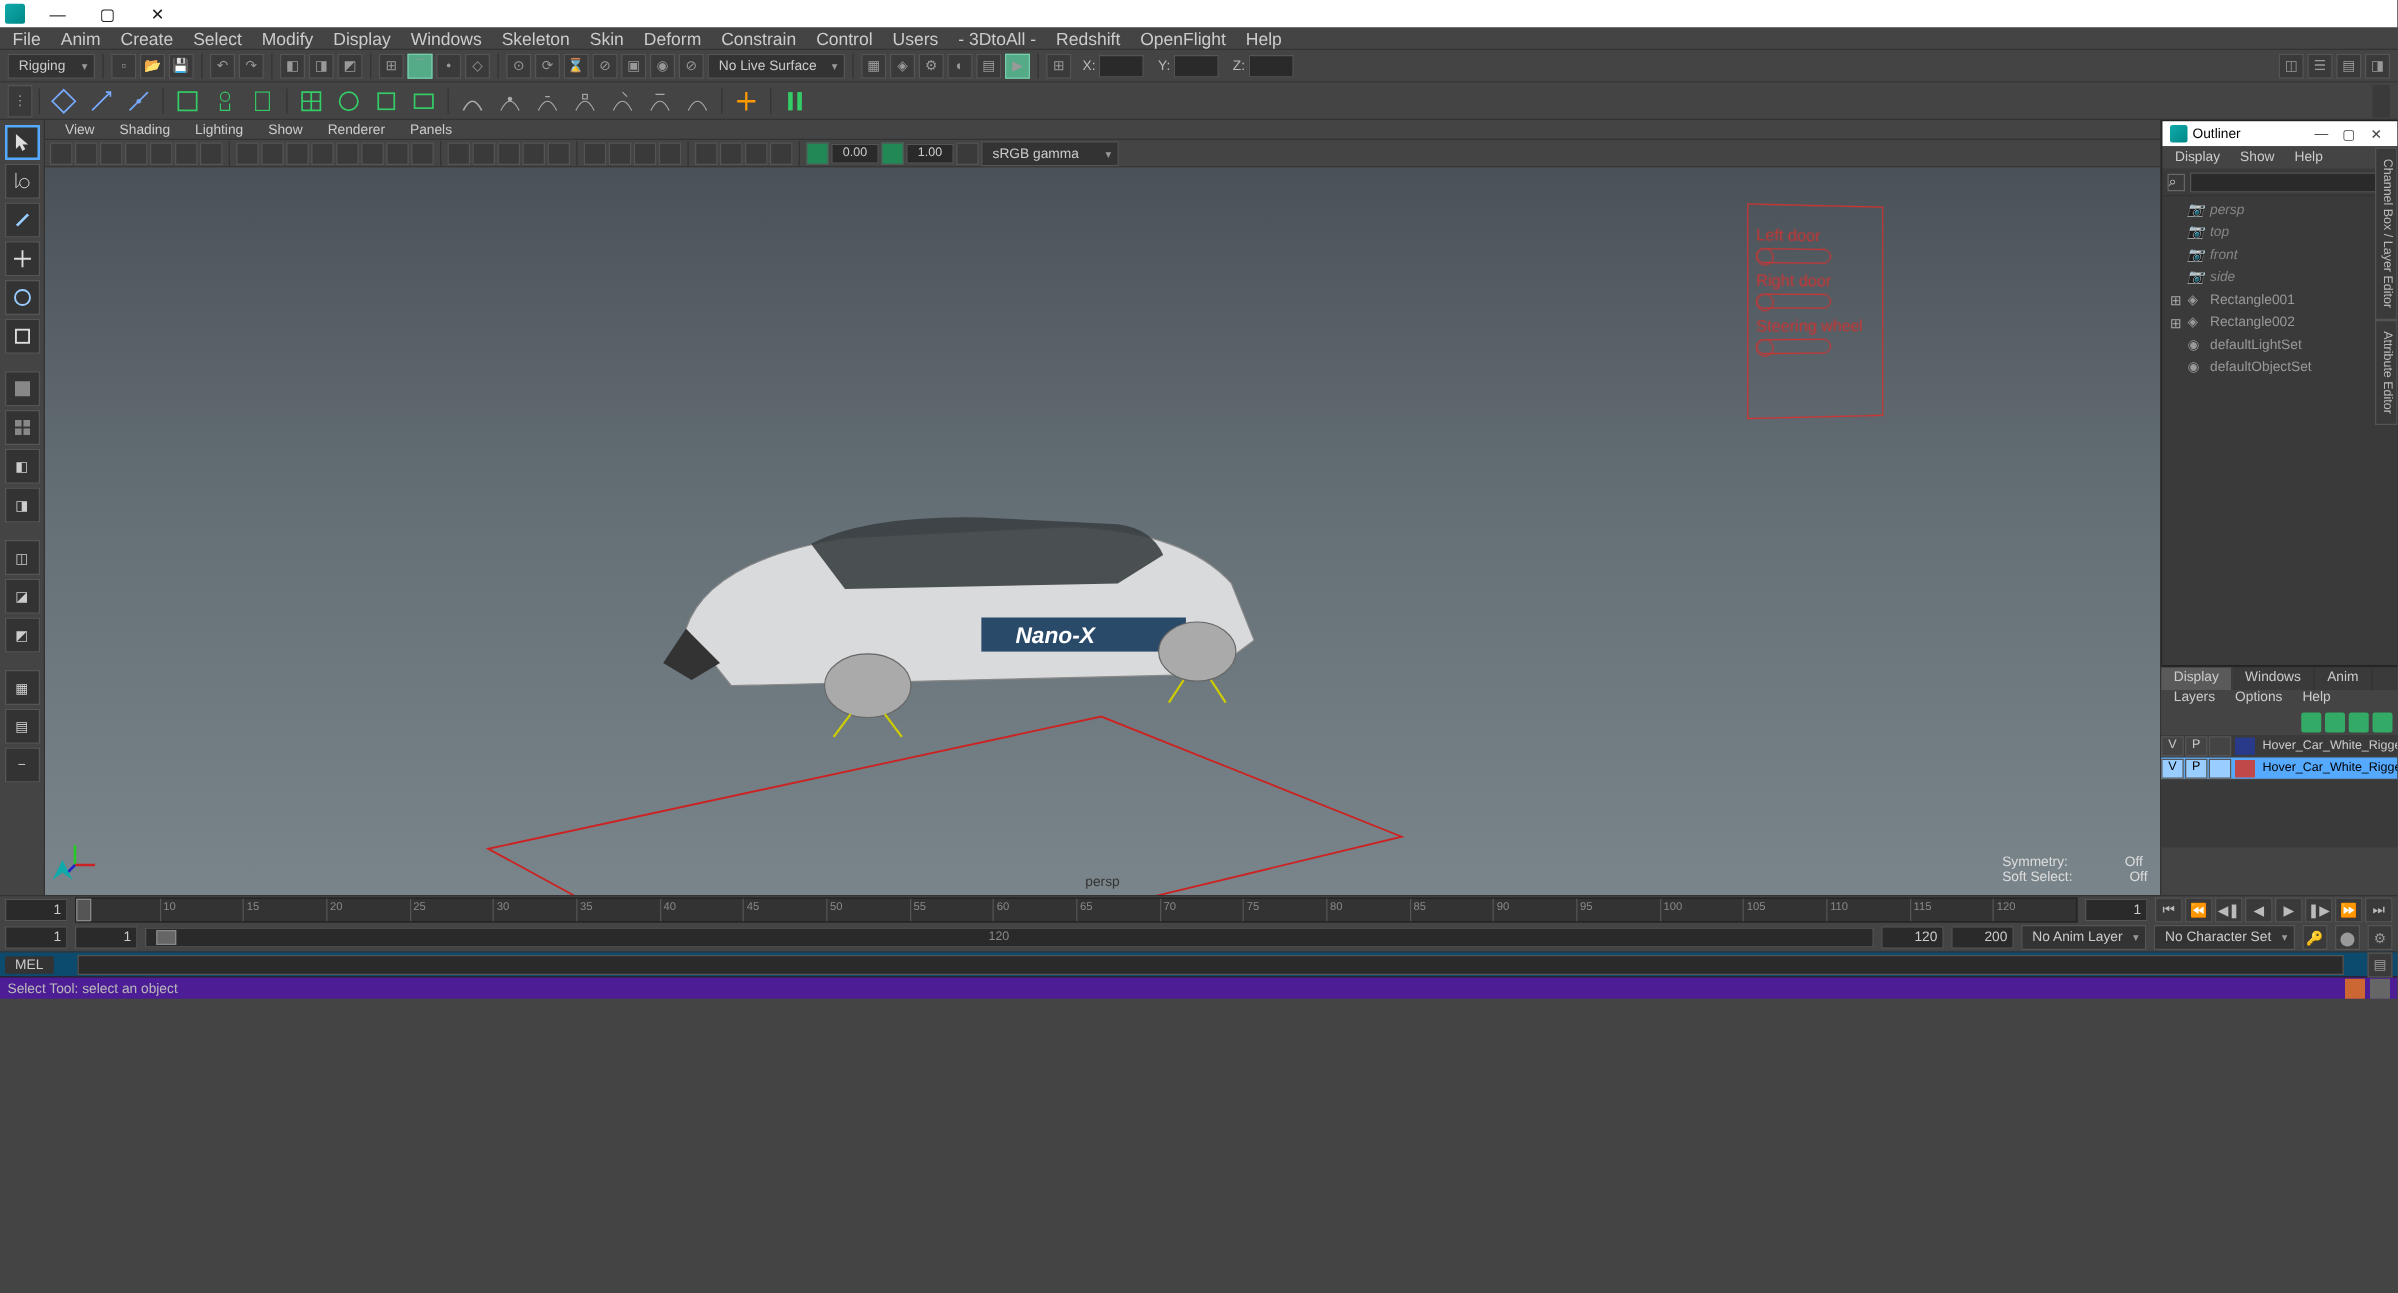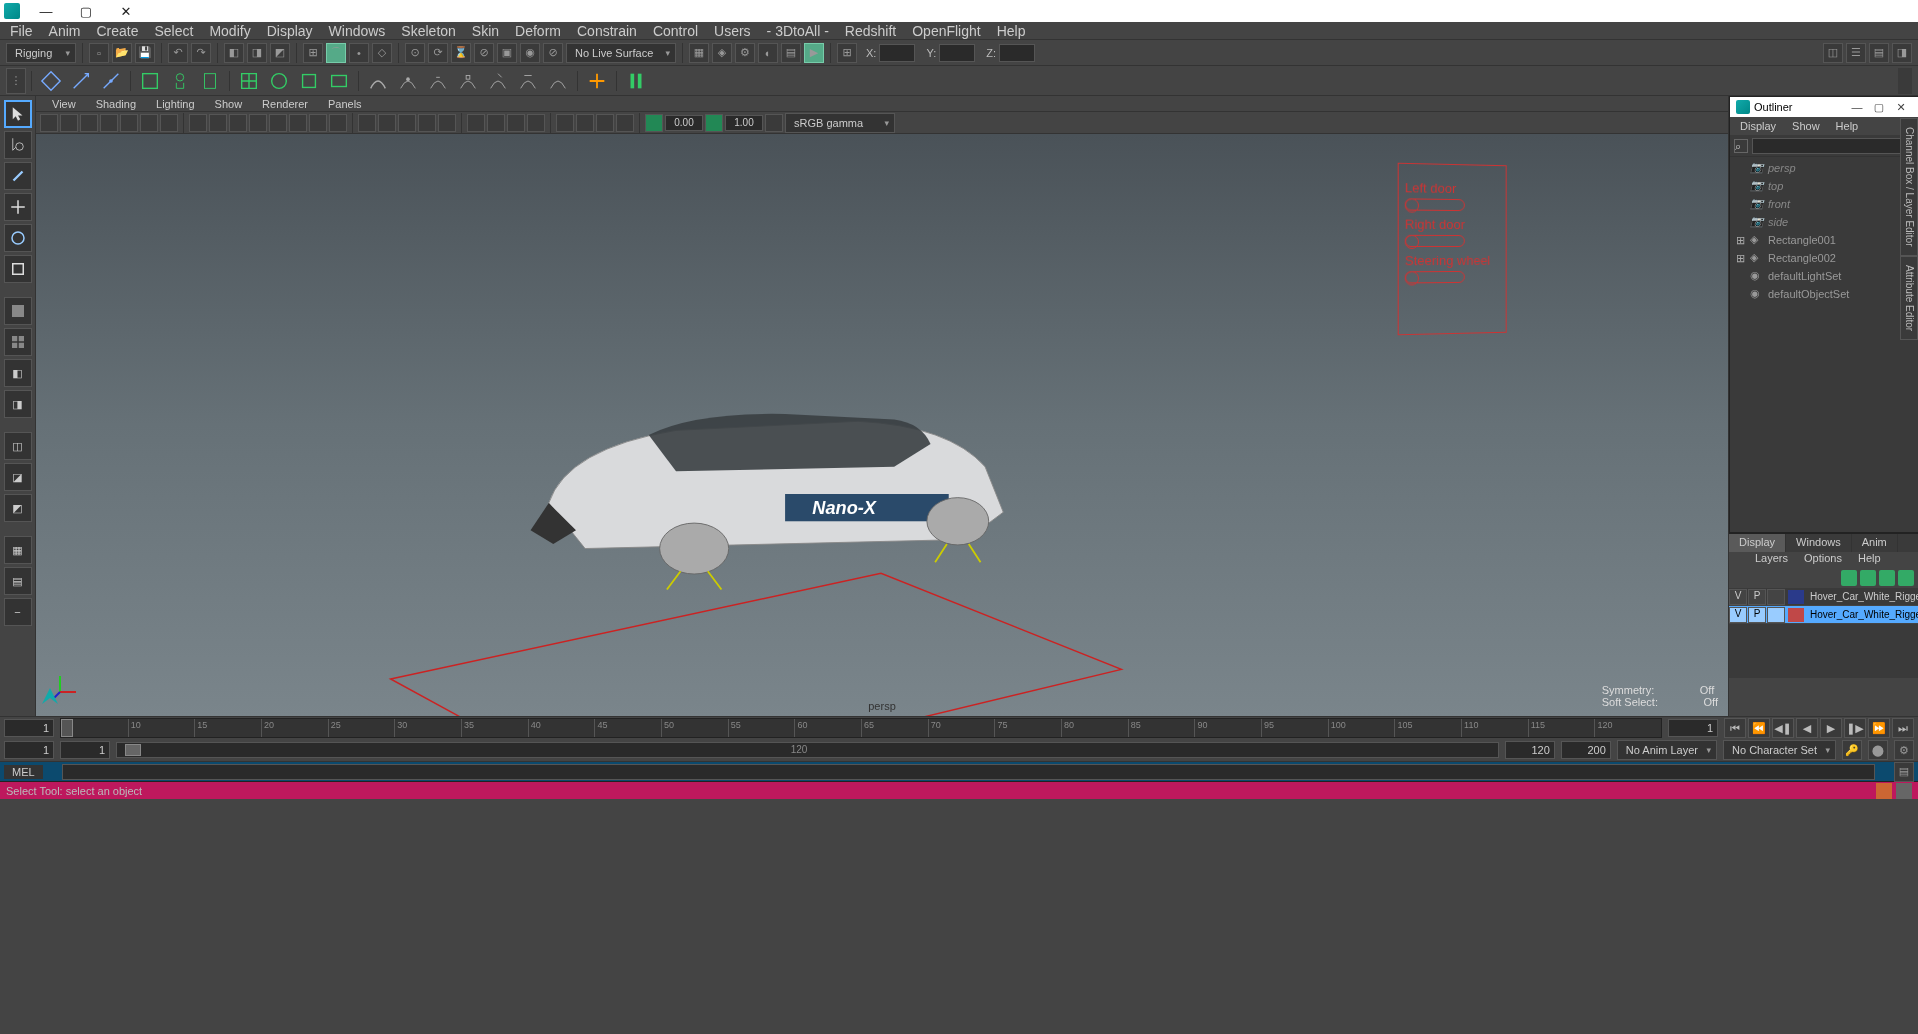--- a/index.html
+++ b/index.html
@@ -75,21 +75,21 @@
 .otree-item .oicon { width: 14px; height: 14px; }
 .otree-item.dim { color: #888; font-style: italic; }
 
 .righttabs { position: absolute; right: 0; top: 118px; width: 18px; display: flex; flex-direction: column; }
 .rtab { writing-mode: vertical-rl; background: #3a3a3a; border: 1px solid #555; padding: 8px 2px; font-size: 10px; color: #bbb; }
 
 .displaypanel { border-top: 1px solid #222; }
 .dptabs { height: 18px; display: flex; background: #3a3a3a; }
 .dptab { padding: 2px 10px; font-size: 11px; color: #ccc; border-right: 1px solid #333; }
 .dptab.active { background: #5a5a5a; }
-.dpmenu { height: 16px; display: flex; gap: 4px; padding: 0 20px; background: #444; text-align: right; }
+.dpmenu { height: 16px; display: flex; gap: 4px; padding: 0 4px; background: #444; text-align: right; }
 .dpmenu span { padding: 0 6px; font-size: 11px; }
 .dpicons { height: 20px; display: flex; justify-content: flex-end; gap: 3px; padding: 2px 4px; background: #444; }
 .dpicons .di { width: 16px; height: 16px; background: #3a6; border-radius: 2px; }
 .layerlist { background: #3a3a3a; height: 90px; }
 .layerrow { display: flex; align-items: center; height: 18px; border-bottom: 1px solid #444; font-size: 10px; }
 .layerrow .lc { width: 18px; height: 16px; border: 1px solid #555; text-align: center; background: #444; margin-right: 1px; }
 .layerrow .lname { flex: 1; padding-left: 4px; color: #ccc; overflow: hidden; white-space: nowrap; }
 .layerrow.sel { background: #5af; color: #000; }
 .layerrow.sel .lname { color: #000; }
 .layerrow .swatch { width: 16px; height: 14px; background: #33c; margin: 0 2px; }
@@ -106,21 +106,21 @@
 .pbtn { width: 22px; height: 20px; background: #3a3a3a; border: 1px solid #555; display: flex; align-items: center; justify-content: center; color: #bbb; font-size: 11px; }
 
 .rangeslider { height: 22px; display: flex; align-items: center; padding: 0 4px; gap: 6px; }
 .rangebar { flex: 1; height: 16px; background: #2a2a2a; border: 1px solid #555; position: relative; }
 .rangebar .rangethumb { position: absolute; left: 8px; top: 1px; width: 16px; height: 12px; background: #666; border: 1px solid #888; }
 
 .cmdline { height: 20px; background: #0c4a6e; display: flex; align-items: center; padding: 0 4px; gap: 19px; border-top: 1px solid #333; }
 .cmdline .cmdlabel { background: #333; padding: 1px 8px; font-size: 11px; color: #ccc; }
 .cmdline input { flex: 1; height: 16px; background: #2a2a2a; border: 1px solid #555; color: #ccc; font-size: 11px; padding: 0 4px; }
 
-.statusbar { height: 18px; background: #be185d; display: flex; align-items: center; padding: 0 6px; font-size: 11px; color: #bbb; border-top: 1px solid #222; }
+.statusbar { height: 18px; background: #4c1d95; display: flex; align-items: center; padding: 0 6px; font-size: 11px; color: #bbb; border-top: 1px solid #222; }
 .statusbar .spacer { flex: 1; }
 .statusbar .sicon { width: 16px; height: 16px; margin-left: 4px; }
 
 .scrollv { position: absolute; right: 0; top: 0; bottom: 0; width: 12px; background: #3a3a3a; }
 </style>
 </head>
 <body>
 
 <div class="titlebar">
   <div class="logo"></div>

